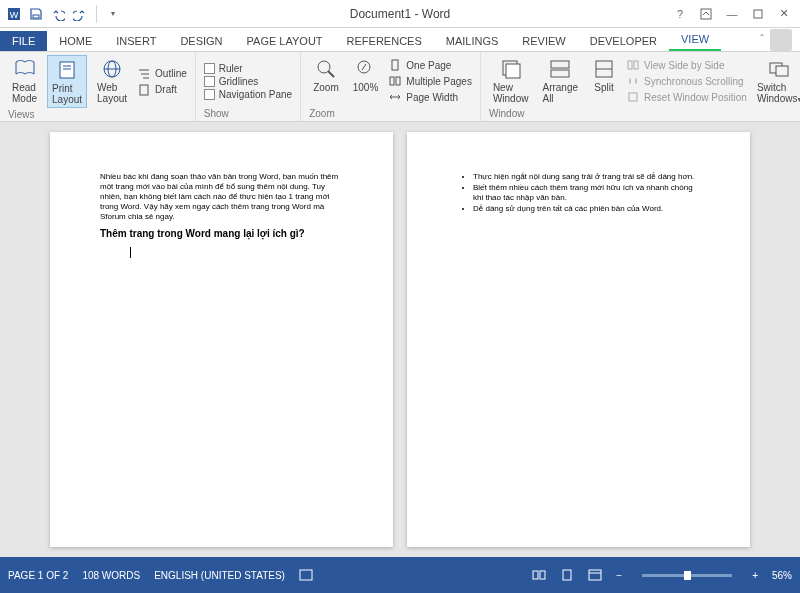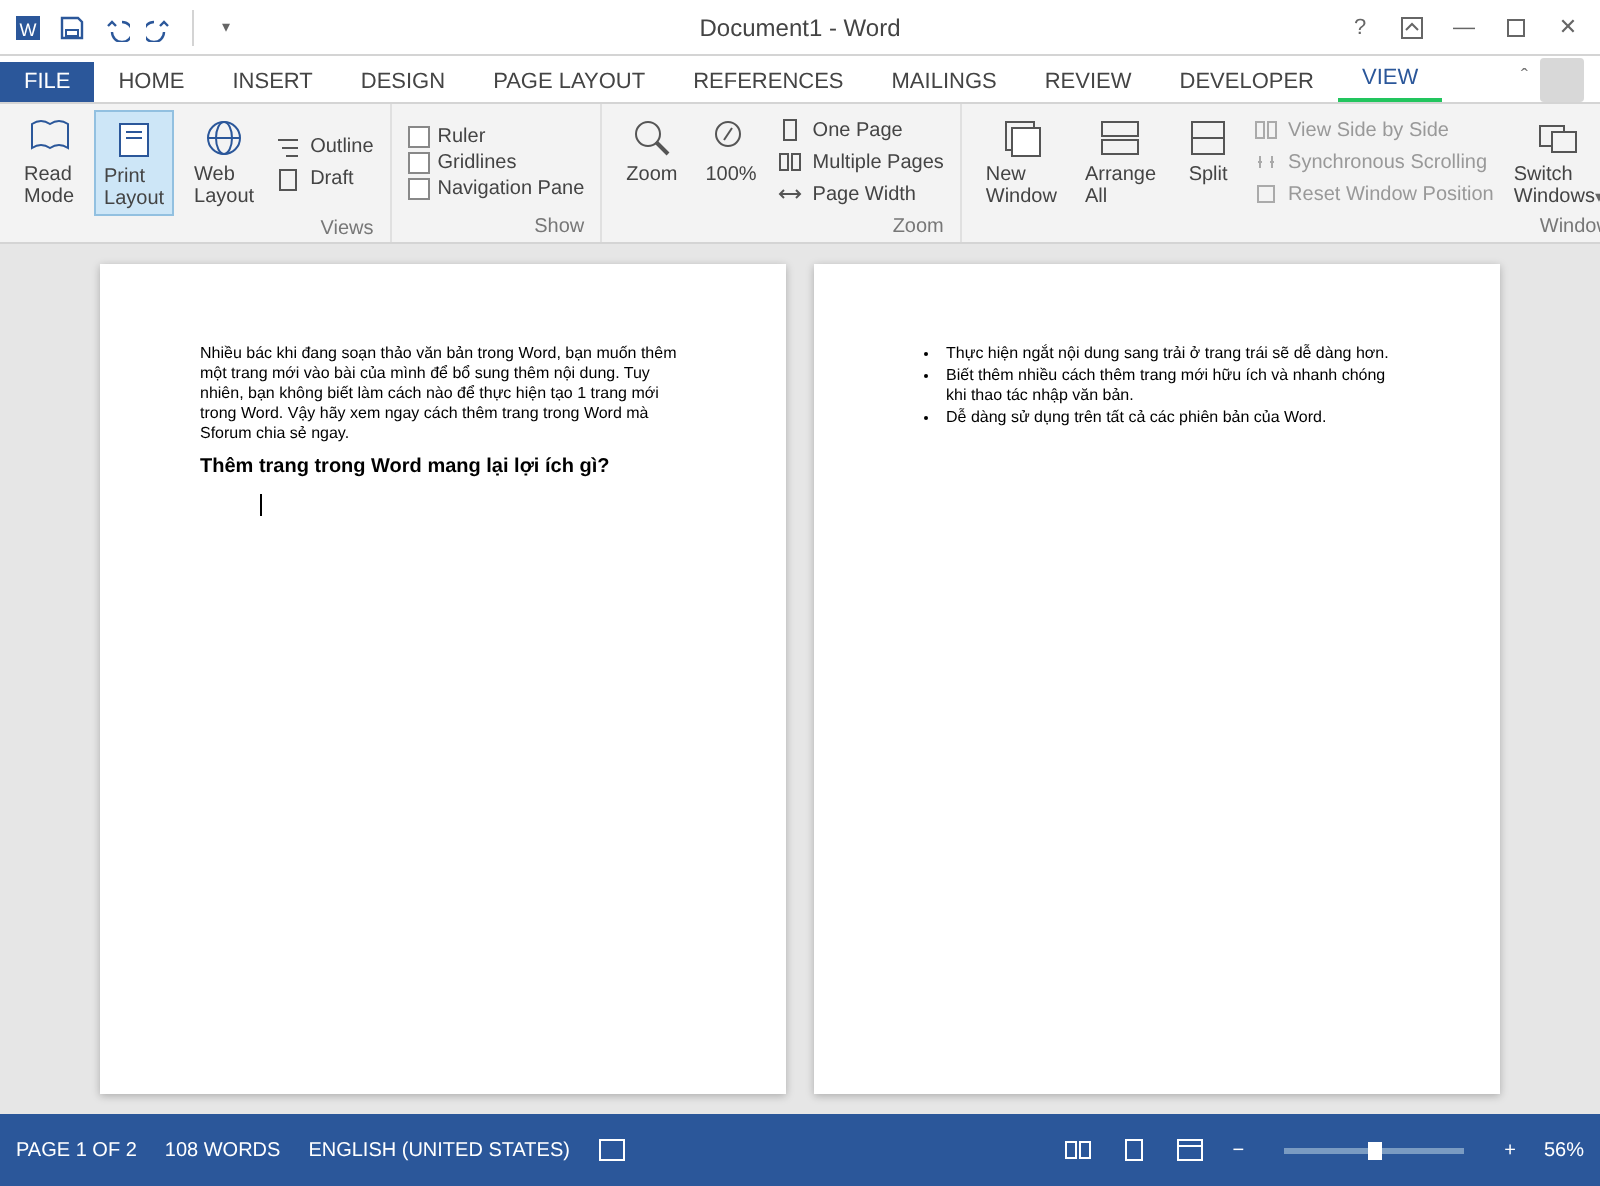--- a/index.html
+++ b/index.html
@@ -15,21 +15,21 @@
 .tabbar { height:24px; background:#fff; display:flex; align-items:flex-end; padding-left:0; border-bottom:1px solid #d4d4d4;text-align:right; }
 .tab { padding:4px 12px; font-size:11px; color:#444; cursor:pointer; }
 .tab.file { background:#2b579a; color:#fff; }
 .tab.active { color:#2b579a; border-bottom:2px solid #22c55e; }
 .ribbon-collapse { margin-left:auto; display:flex; gap:6px; padding-right:8px; align-items:center; }
 .ribbon-collapse .ico { width:14px; height:14px; font-size:11px; color:#777; }
 .avatar { width:22px; height:22px; background:#d8d8d8; border-radius:2px; }
 .ribbon { height:70px; background:#f3f3f3; border-bottom:1px solid #d4d4d4; display:flex; }
 .group { border-right:1px solid #e0e0e0; padding:3px 8px 2px 8px; display:flex; flex-direction:column; justify-content:space-between; }
 .group-content { display:flex; gap:6px; flex:1; }
-.group-label { font-size:10px; color:#777; text-align:right; padding-top:1px; }
+.group-label { font-size:10px; color:#777; text-align:left; padding-top:1px; }
 .bigbtn { display:flex; flex-direction:column; align-items:center; padding:2px 4px; cursor:pointer; }
 .bigbtn.active { background:#cde6f7; border:1px solid #92c0e0; }
 .bigbtn .bicon { width:24px; height:24px; display:flex; align-items:center; justify-content:center; margin-bottom:1px; }
 .bigbtn .blabel { font-size:10px; color:#444; text-align:left; line-height:11px; }
 .vstack { display:flex; flex-direction:column; gap:2px; justify-content:center; }
 .srow { display:flex; align-items:center; gap:4px; font-size:10px; color:#444; white-space:nowrap; }
 .chk { width:11px; height:11px; border:1px solid #888; background:#fff; }
 .sicon { width:14px; height:14px; display:inline-flex; align-items:center; justify-content:center; }
 .drop { font-size:8px; color:#666; }
 .workspace { flex:1; background:#e6e6e6; display:flex; gap:14px; padding:10px 50px 10px 50px; overflow:hidden; }

